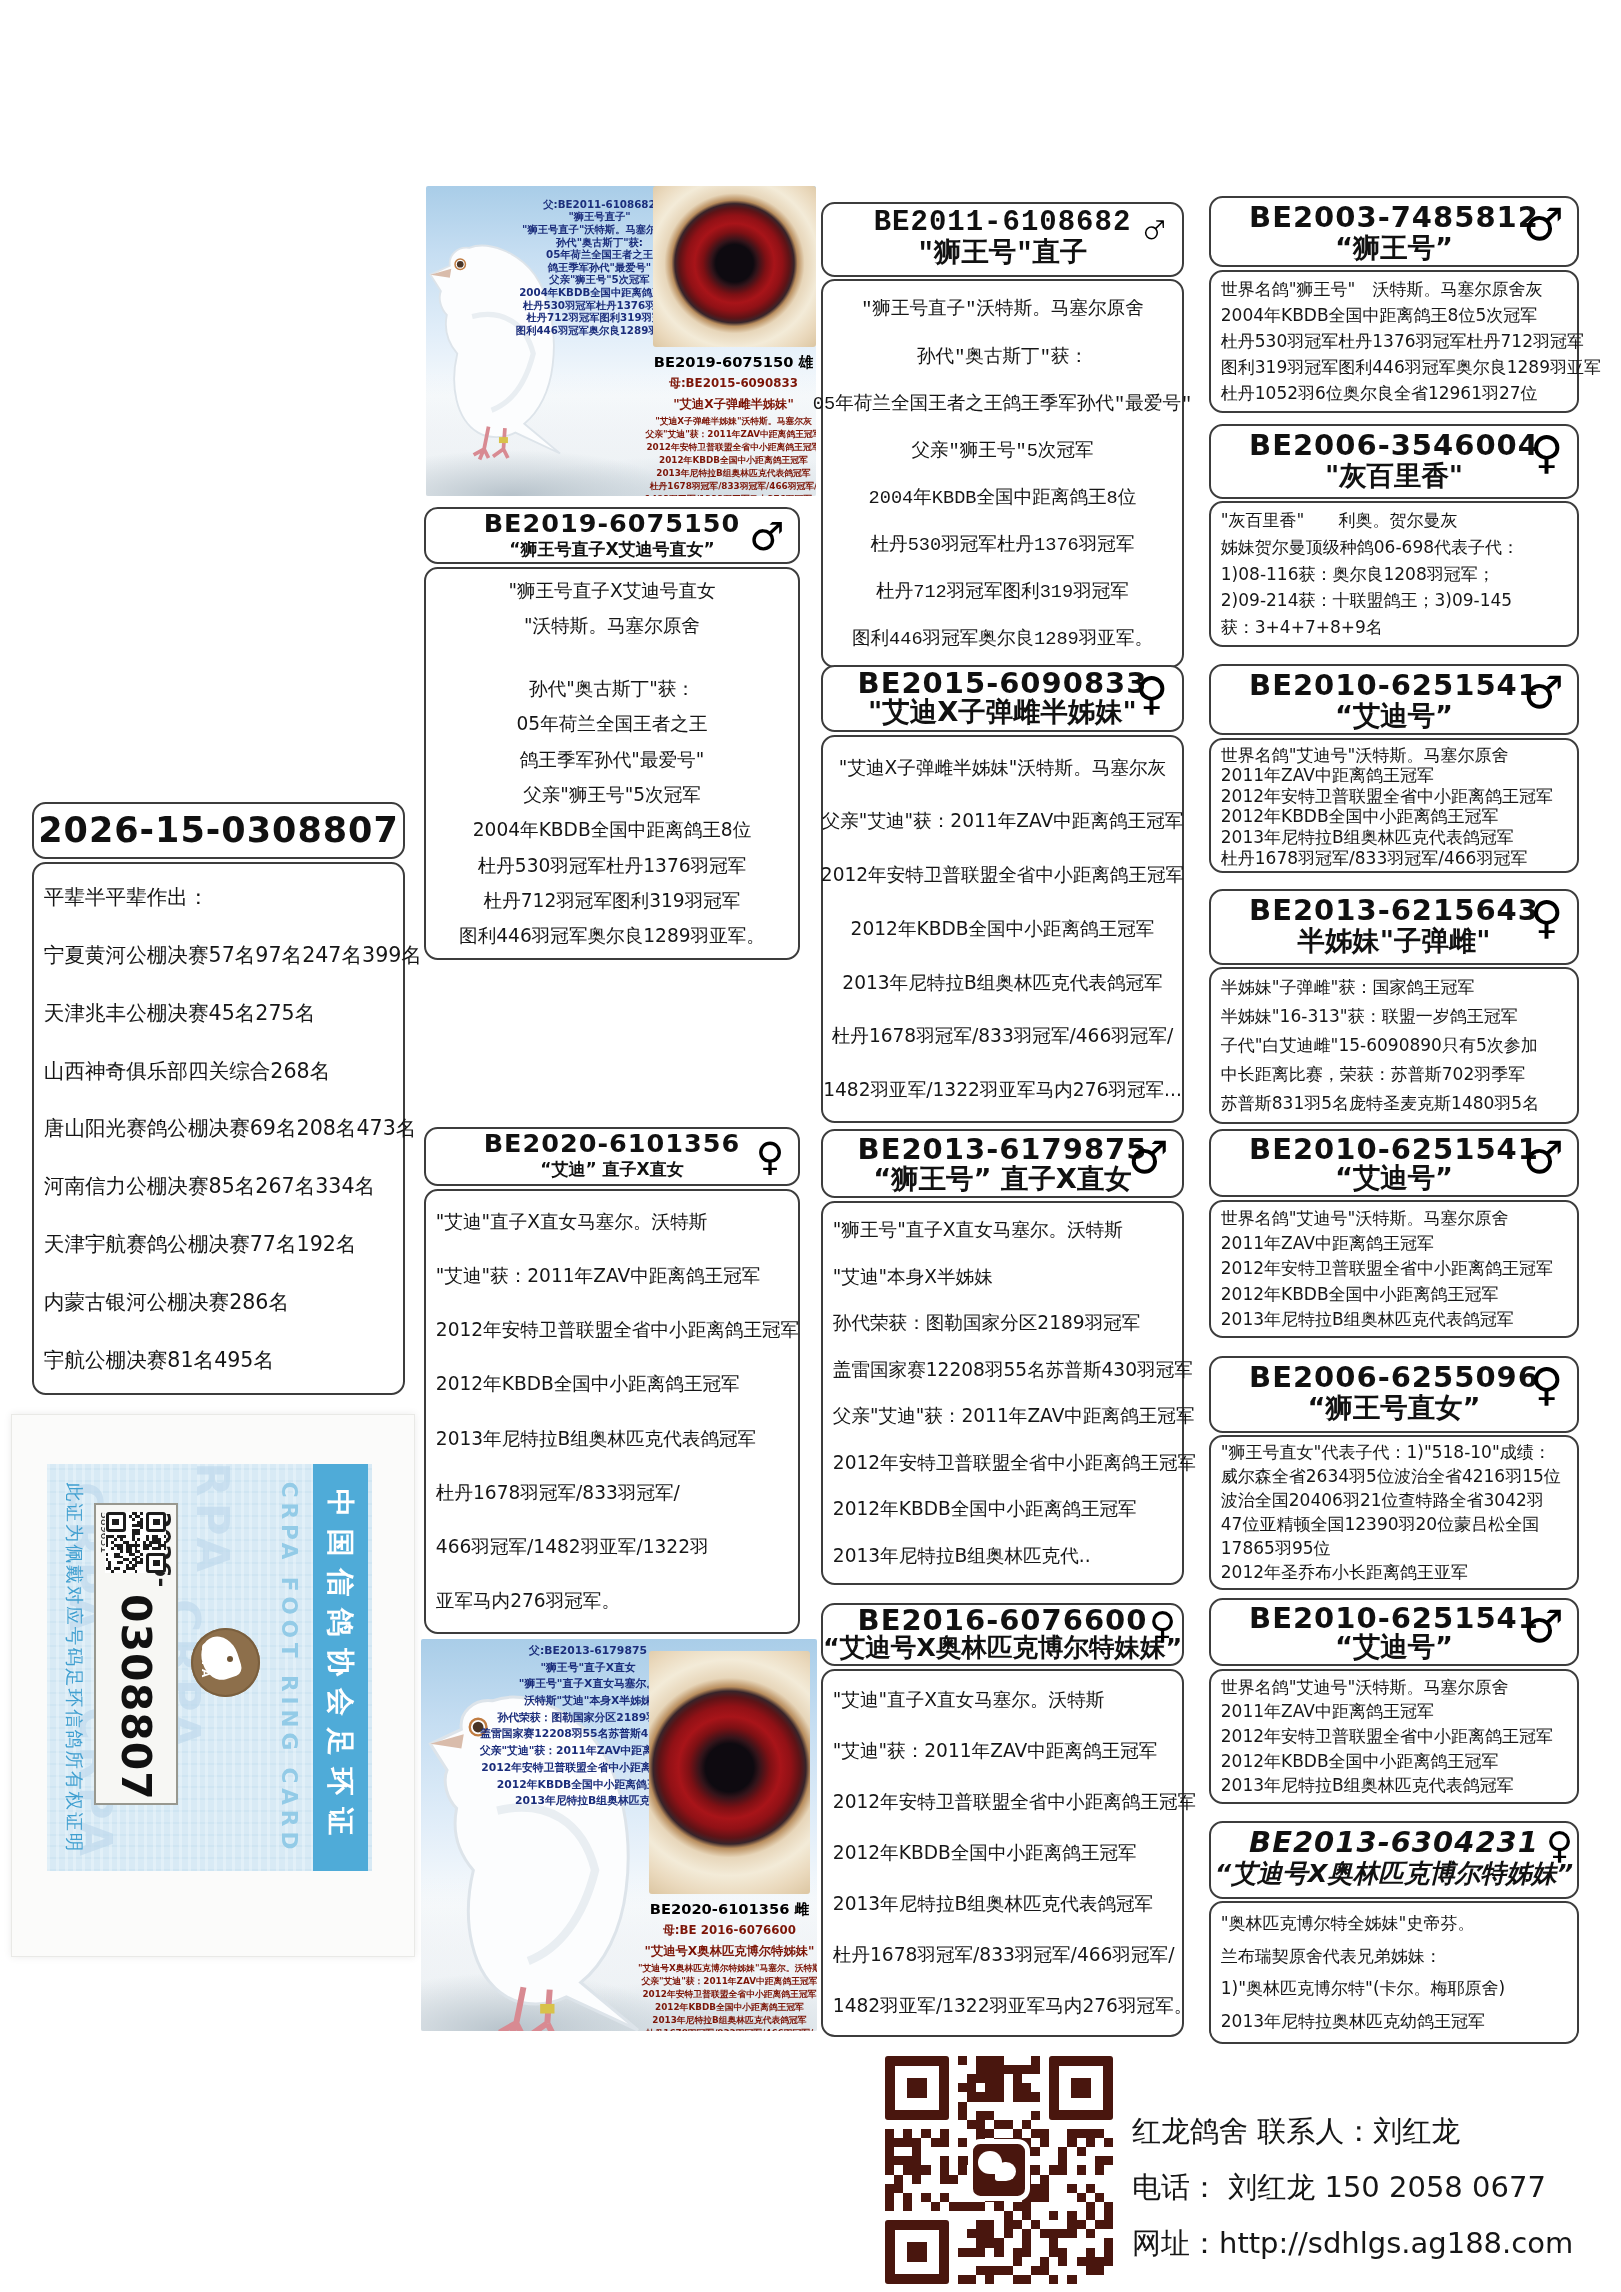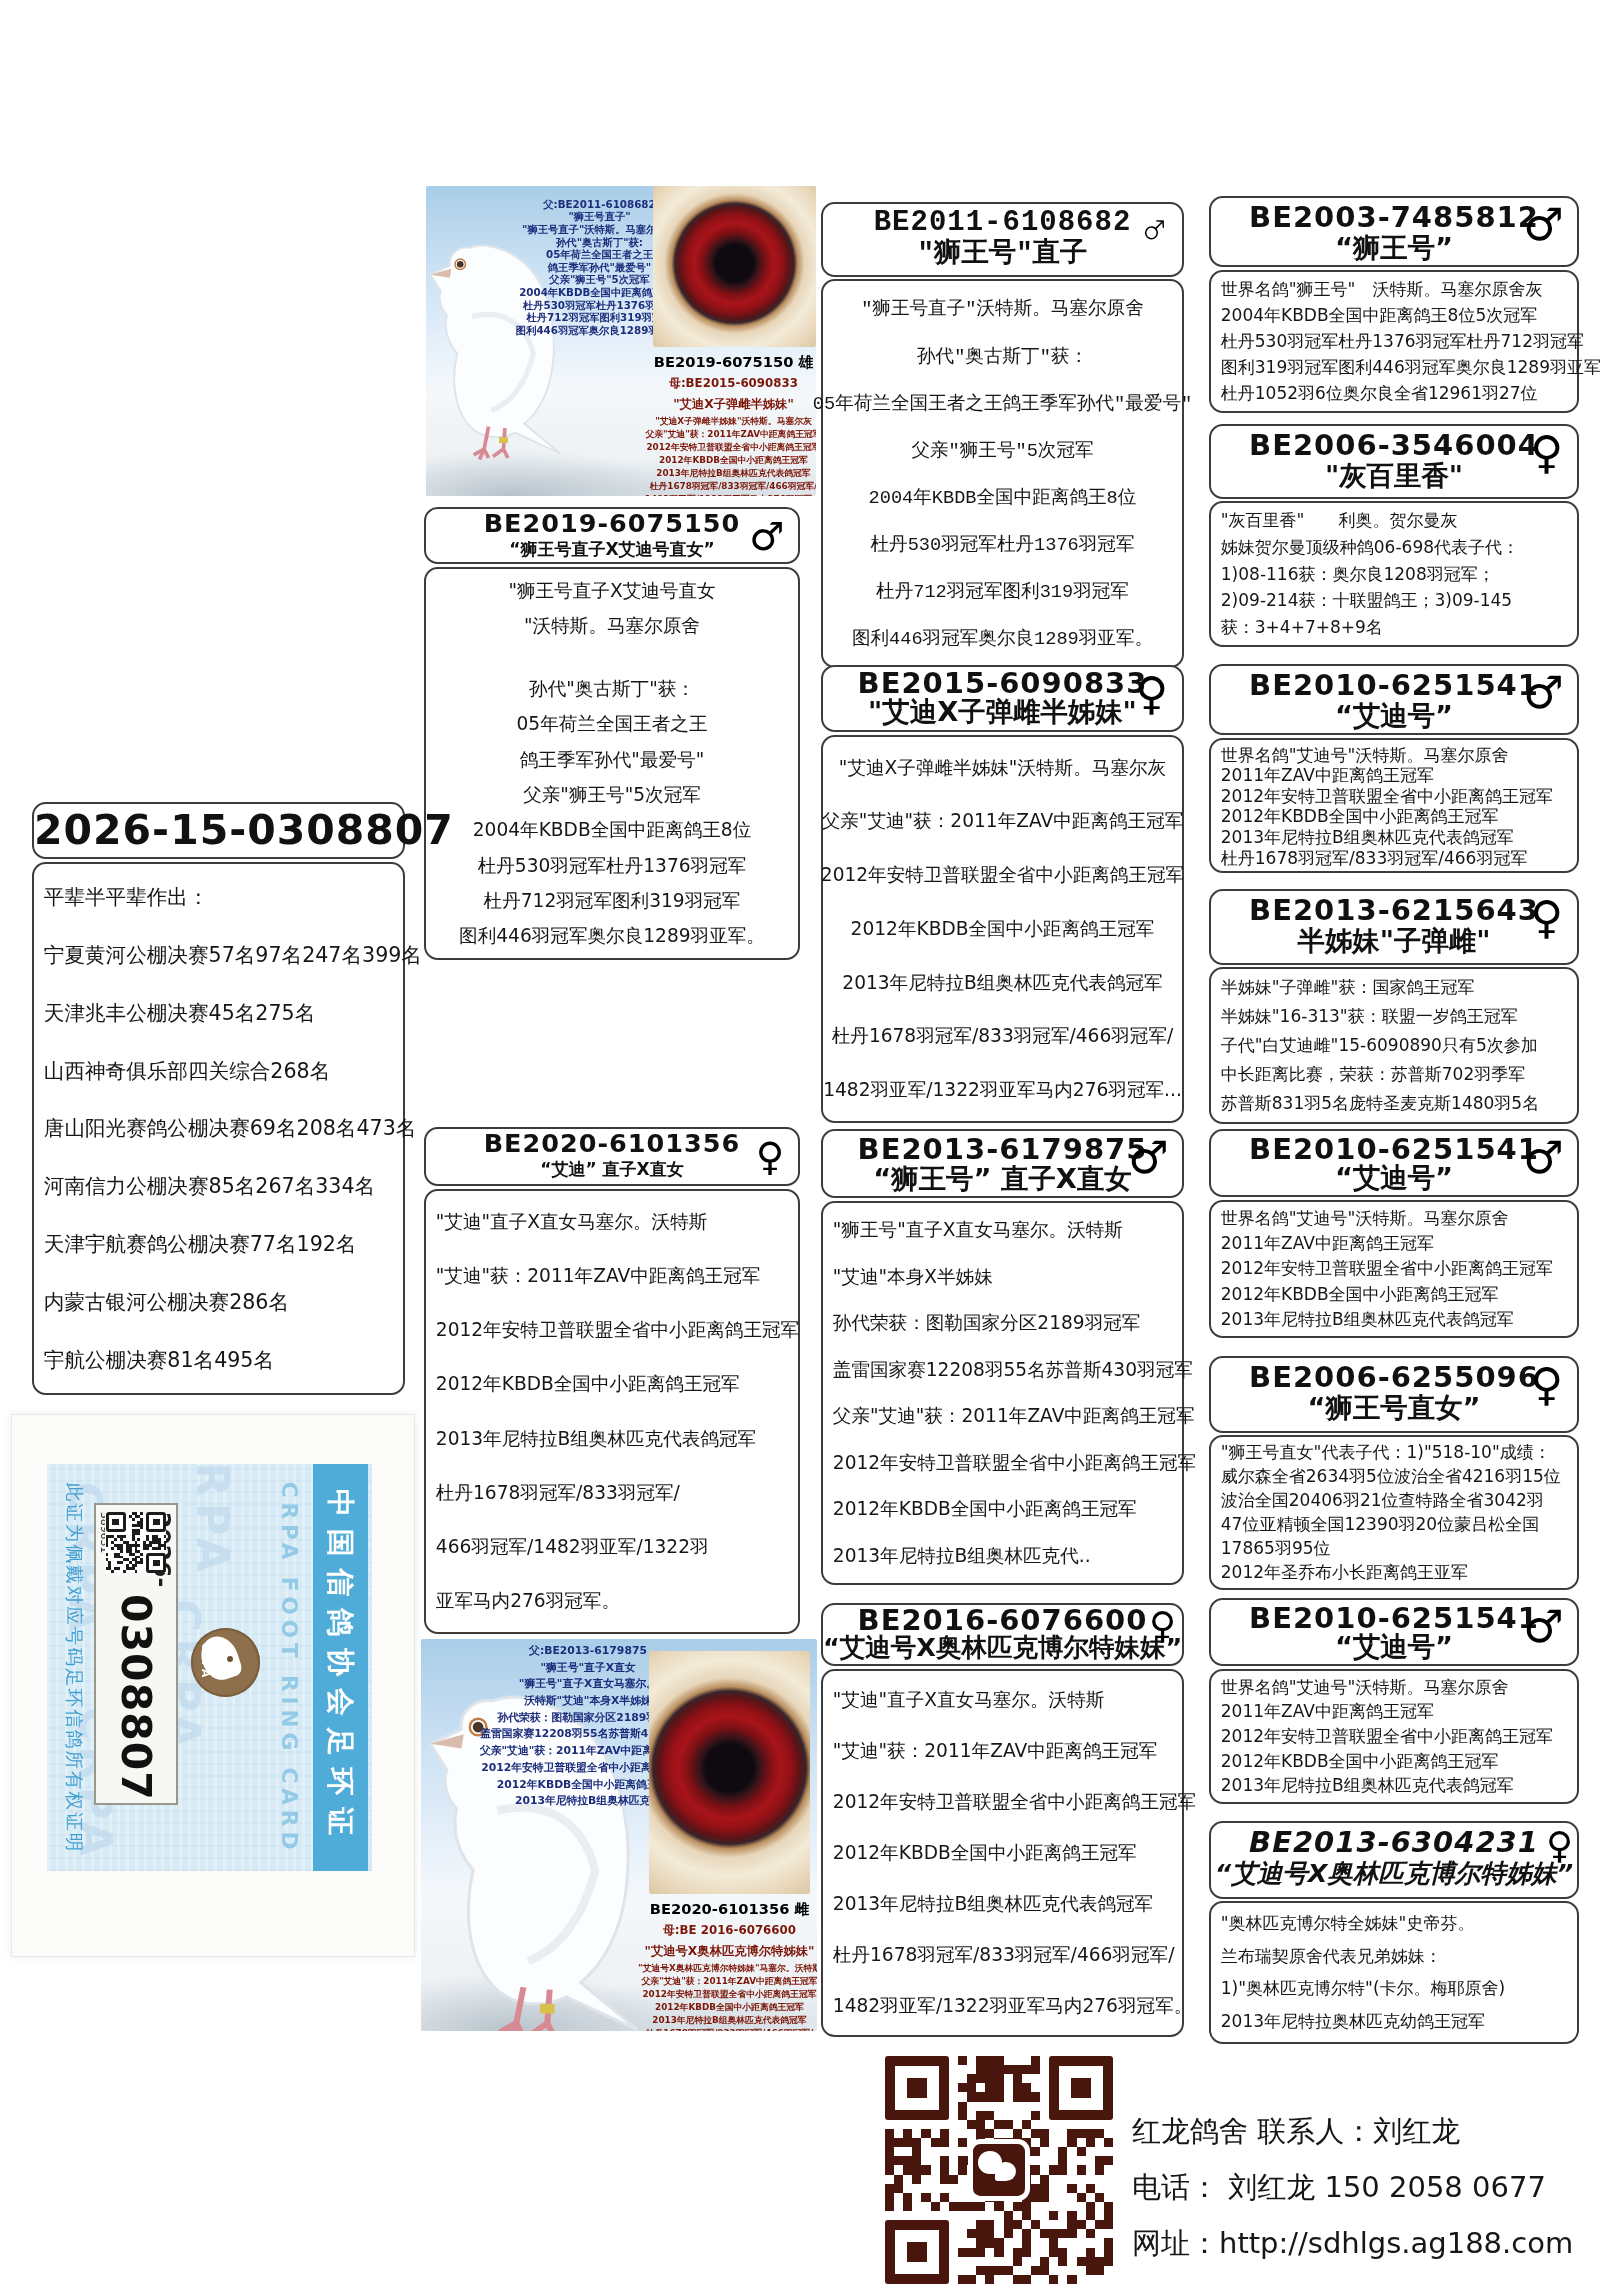--- a/index.html
+++ b/index.html
@@ -6,21 +6,21 @@
   .page{position:relative;width:1621px;height:2293px;background:#ffffff;overflow:hidden;
         font-family:"DejaVu Sans",sans-serif;color:#111;}
   
   .pbox{position:absolute;}
   .pbox-head{position:relative;border:2.9px solid #3c3c3c;border-radius:13.7px;background:#fff;
              text-align:center;font-weight:bold;overflow:visible;}
   .pbox-code{font-size:29px;line-height:32px;padding-top:2.9px;letter-spacing:1px;white-space:nowrap;}
   .pbox-title{font-size:27.4px;line-height:30px;white-space:nowrap;}
   .hsm .pbox-code{font-size:25.5px;line-height:26.5px;padding-top:1px;}
   .hsm .pbox-title{font-size:17px;line-height:25.5px;}
-  .hbig .pbox-code{font-size:41px;line-height:47px;}
+  .hbig .pbox-code{font-size:35px;line-height:47px;}
   .gender{position:absolute;right:13.7px;top:3.9px;font-size:45px;line-height:1;font-weight:bold;color:#000;}
   .pbox-body{position:absolute;left:0;right:0;bottom:0;border:2.9px solid #3c3c3c;border-radius:13.7px;
              background:#fff;display:flex;flex-direction:column;justify-content:space-around;
              font-size:18.6px;color:#161616;padding:3.9px 0;}
   .pbox-body.l{text-align:left;padding-left:9.8px;}
   .pbox-body.c{text-align:center;align-items:center;}
   .pbox-body.fs17{font-size:17px;}
   .pbox-body.fs21{font-size:20.6px;}
   .ln{white-space:nowrap;min-height:1em;}
   

